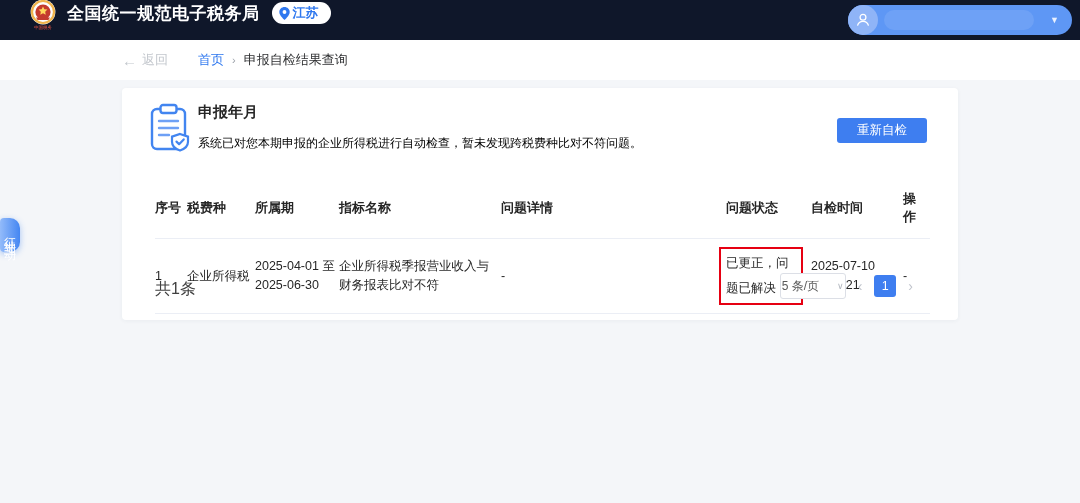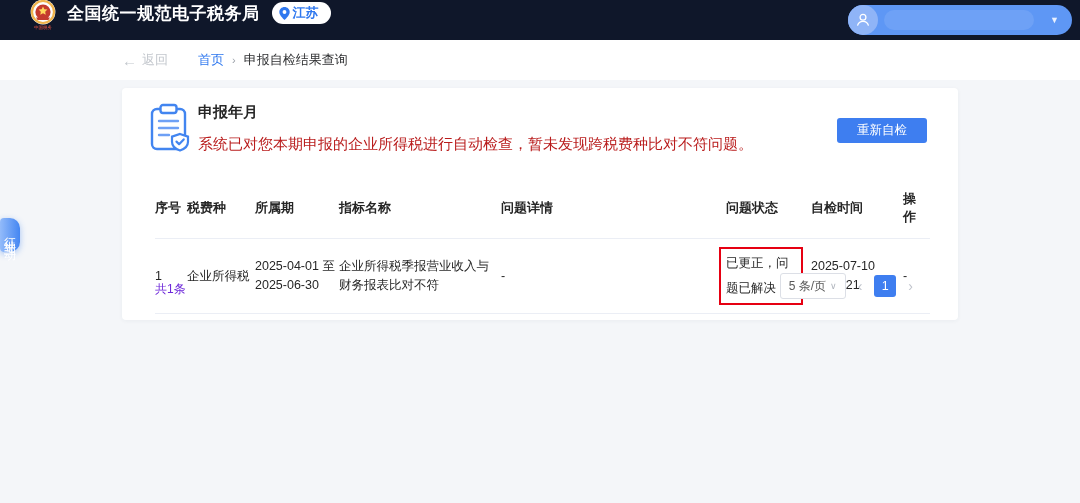--- a/index.html
+++ b/index.html
@@ -49,21 +49,21 @@
   .card { position:absolute; left:122px; top:8px; width:836px; height:232px;
     background:#fff; border-radius:4px; box-shadow:0 1px 4px rgba(31,56,88,.05); }
 
   .doc-icon { position:absolute; left:27px; top:15px; }
   .head-row { position:absolute; left:76px; top:15px; display:flex; align-items:center; }
   .field-label { font-size:15px; font-weight:bold; color:#262626; }
   .date-input { margin-left:13px; width:128px; height:25px; border:1px solid #dcdfe6;
     border-radius:3px; display:flex; align-items:center; padding:0 8px; background:#fff; cursor:pointer; }
   .date-value { font-size:13px; font-weight:bold; color:#ff9c00; }
   .date-cal { margin-left:auto; display:flex; }
-  .desc { position:absolute; left:76px; top:47px; font-size:15px; color:#b91c1c; }
+  .desc { position:absolute; left:76px; top:47px; font-size:12px; color:#000000; }
   .recheck-btn { position:absolute; right:31px; top:30px; height:25px; padding:0 20px;
     background:#3e7ef0; border:none; border-radius:3px; color:#fff; font-size:12.5px;
     display:flex; align-items:center; cursor:pointer;
     font-family:"Liberation Sans","DejaVu Sans",sans-serif;margin-left:7px; }
 
   
   table { position:absolute; left:33px; top:96px; width:775px;
     border-collapse:collapse; table-layout:fixed; }
   th { text-align:left; font-size:13px; font-weight:bold; color:#262626;
     padding:6px 4px 12px 0; }
@@ -72,24 +72,24 @@
     padding:8px 4px 8px 0; }
   .c-seq  { width:32px; }  .c-tax { width:68px; }  .c-period { width:84px; }
   .c-ind  { width:162px; } .c-detail { width:225px; } .c-status { width:85px; }
   .c-time { width:92px; }  .c-action { width:27px; }
   .status-box { display:inline-block; border:2px solid #e60012; padding:2px 5px;
     margin-left:-7px; width:84px; line-height:25px; }
 
   
   .table-footer { position:absolute; left:33px; right:33px; top:184px; height:28px;
     display:flex; align-items:center; }
-  .total-text { font-size:12px; color:#6d28d9;margin-top:7px; }
+  .total-text { font-size:16px; color:#404040;margin-top:7px; }
   .pager { margin-left:auto; display:flex; align-items:center; }
   .size-select { width:66px; height:26px; border:1px solid #dcdfe6; border-radius:3px;
-    display:flex; align-items:center; justify-content:space-between; padding:0 8px;
+    display:flex; align-items:center; justify-content:space-between; padding:0 1px;
     font-size:12px; color:#595959; background:#fff; cursor:pointer; }
   .size-caret { color:#b0b5bd; font-size:9px; }
   .page-arrow { color:#c0c4cc; font-size:14px; margin:0 12px; cursor:pointer; background:none; border:none; }
   .page-num { width:22px; height:22px; background:#3e7ef0; color:#fff; border:none;
     border-radius:3px; font-size:12.5px; display:flex; align-items:center;
     justify-content:center; cursor:pointer; }
 </style>
 </head>
 <body>
 

